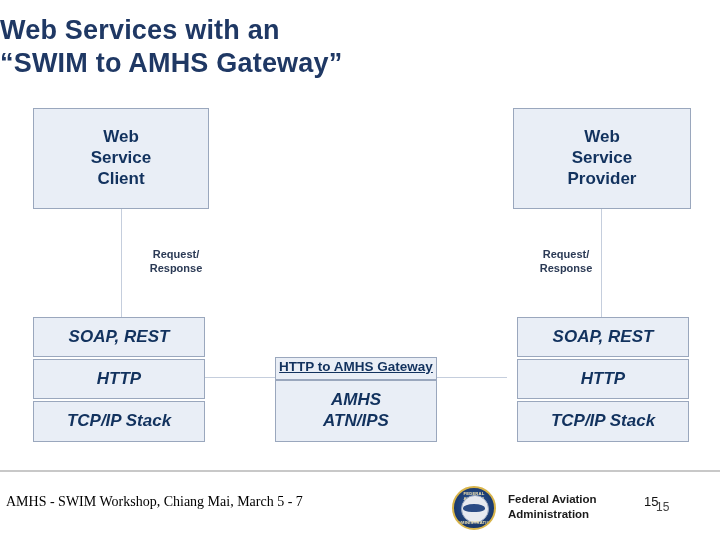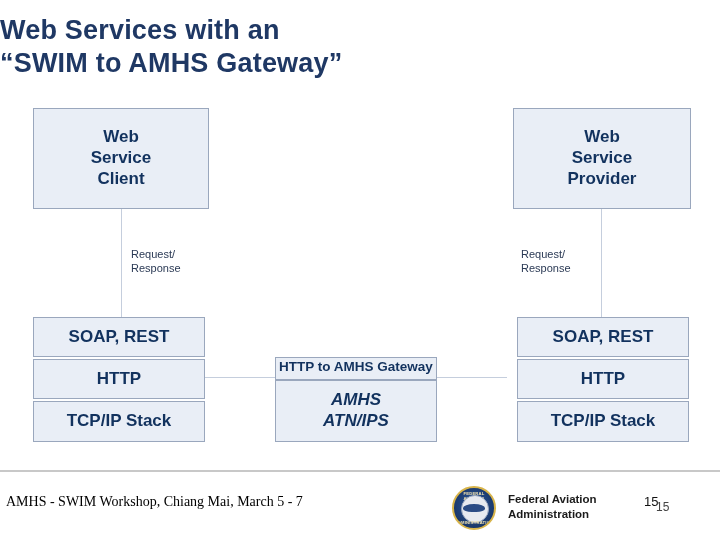--- a/index.html
+++ b/index.html
@@ -56,45 +56,47 @@
   }
 
   .endpoint {
     font-size: 17px;
     background: #e9eef6;
   }
 
   .stackbox {
     font-size: 17px;
     background: #e9eef6;
+    font-style: italic;
   }
 
   .gwbox {
     font-size: 17px;
     background: #e9eef6;
   }
   .gwbox .gw-title {
     font-size: 13.5px;
     font-weight: bold;
     margin-bottom: 2px;
+    text-decoration: underline;
   }
 
   .conn {
     position: absolute;
     background: #c5cedd;
   }
   .conn.v { width: 1px; }
   .conn.h { height: 1px; }
 
   .reqlabel {
     position: absolute;
     font-size: 11px;
-    font-weight: normal;
+    font-weight: bold;
     color: #2b3a55;
-    text-align: left;
+    text-align: center;
     line-height: 1.25;
     width: 90px;
   }
 
   
   .footer {
     position: absolute;
     left: 0;
     top: 470px;
     width: 720px;

